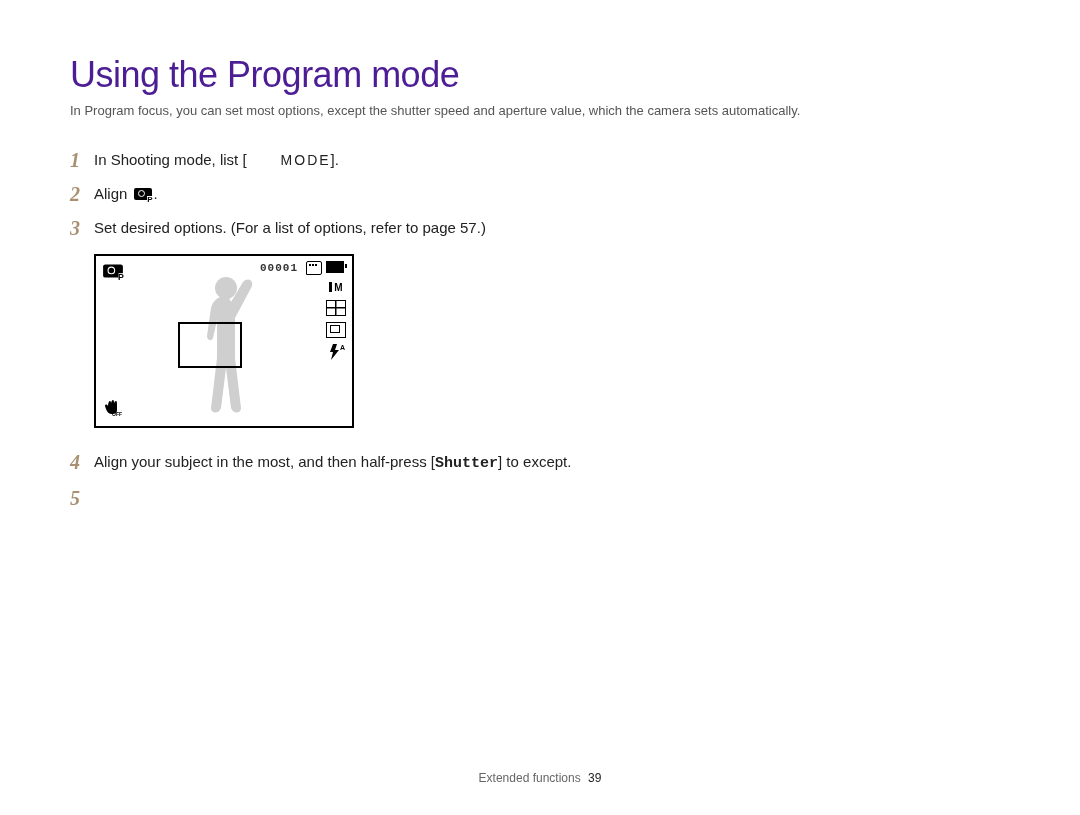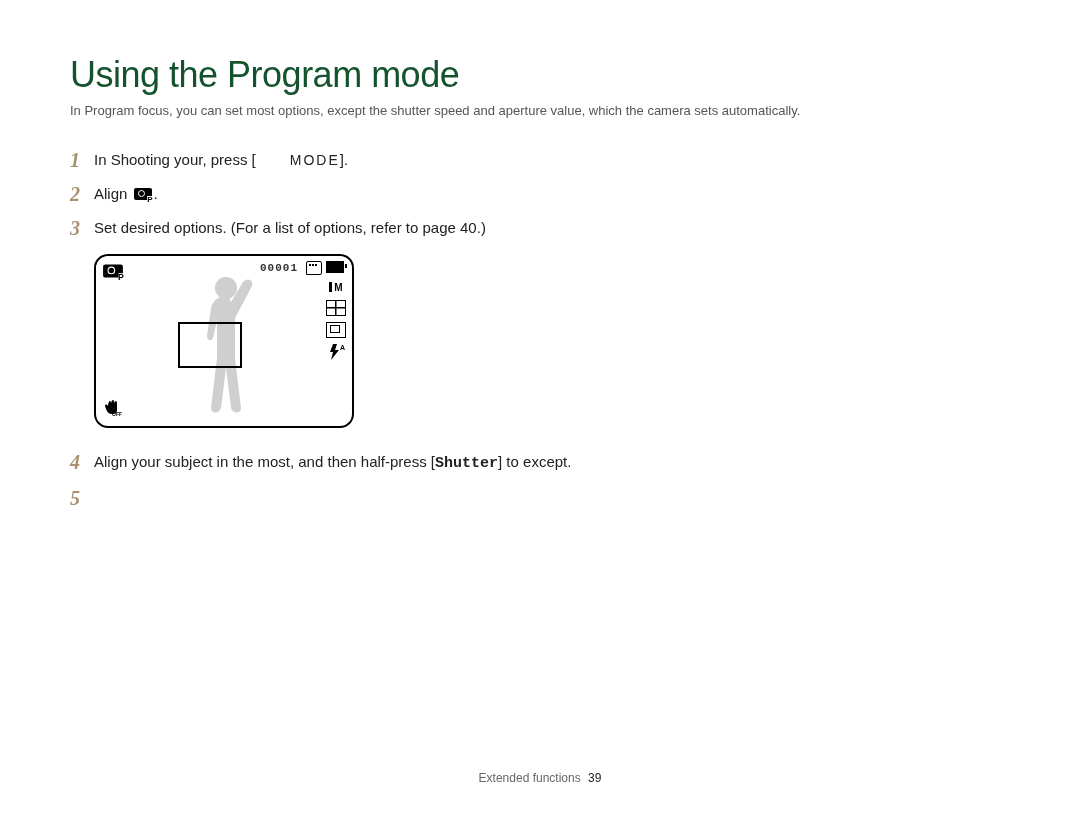--- a/index.html
+++ b/index.html
@@ -11,21 +11,21 @@
     font-family: Arial, Helvetica, sans-serif;
     color: #333;
     position: relative;
   }
   .page {
     padding: 54px 60px 0 70px;
   }
   .title {
     font-size: 36px;
     font-weight: 400;
-    color: #14532d;
+    color: #4c1d95;
     margin: 0 0 6px 0;
     letter-spacing: -0.5px;
   }
   .intro {
     font-size: 13px;
     color: #555;
     margin: 0 0 28px 0;
     line-height: 1.4;
   }
   .steps {
@@ -91,21 +91,21 @@
     background: #fff;
     line-height: 1;
   }
 
   
   .display {
     margin: 14px 0 22px 24px;
     width: 256px;
     height: 170px;
     border: 2px solid #000;
-    border-radius: 14px;
+    border-radius: 0;
     position: relative;
     background: #fff;
     overflow: hidden;
   }
   .display .silhouette {
     position: absolute;
     left: 85px;
     bottom: 6px;
   }
   .silhouette svg { display:block; }
@@ -234,34 +234,34 @@
 
 <div class="page">
   <h1 class="title">Using the Program mode</h1>
   <p class="intro">In Program focus, you can set most options, except the shutter speed and aperture value, which the camera sets automatically.</p>
 
   <div class="steps">
 
     <div class="step">
       <div class="step-num">1</div>
       <div class="step-text">
-        <span>In Shooting your, press [</span><span class="mode-label">MODE</span><span>].</span>
+        <span>In Shooting mode, list [</span><span class="mode-label">MODE</span><span>].</span>
       </div>
     </div>
 
     <div class="step">
       <div class="step-num">2</div>
       <div class="step-text">
         <span>Align </span><span class="prog-icon"></span><span>.</span>
       </div>
     </div>
 
     <div class="step">
       <div class="step-num">3</div>
-      <div class="step-text">Set desired options. (For a list of options, refer to page 40.)</div>
+      <div class="step-text">Set desired options. (For a list of options, refer to page 57.)</div>
     </div>
 
     <div class="display">
       <span class="top-left-icon">
         <span class="prog-icon" style="transform:scale(1.1);"></span>
       </span>
       <span class="counter">00001</span>
       <span class="sd-icon"></span>
       <span class="batt-icon"></span>
 

